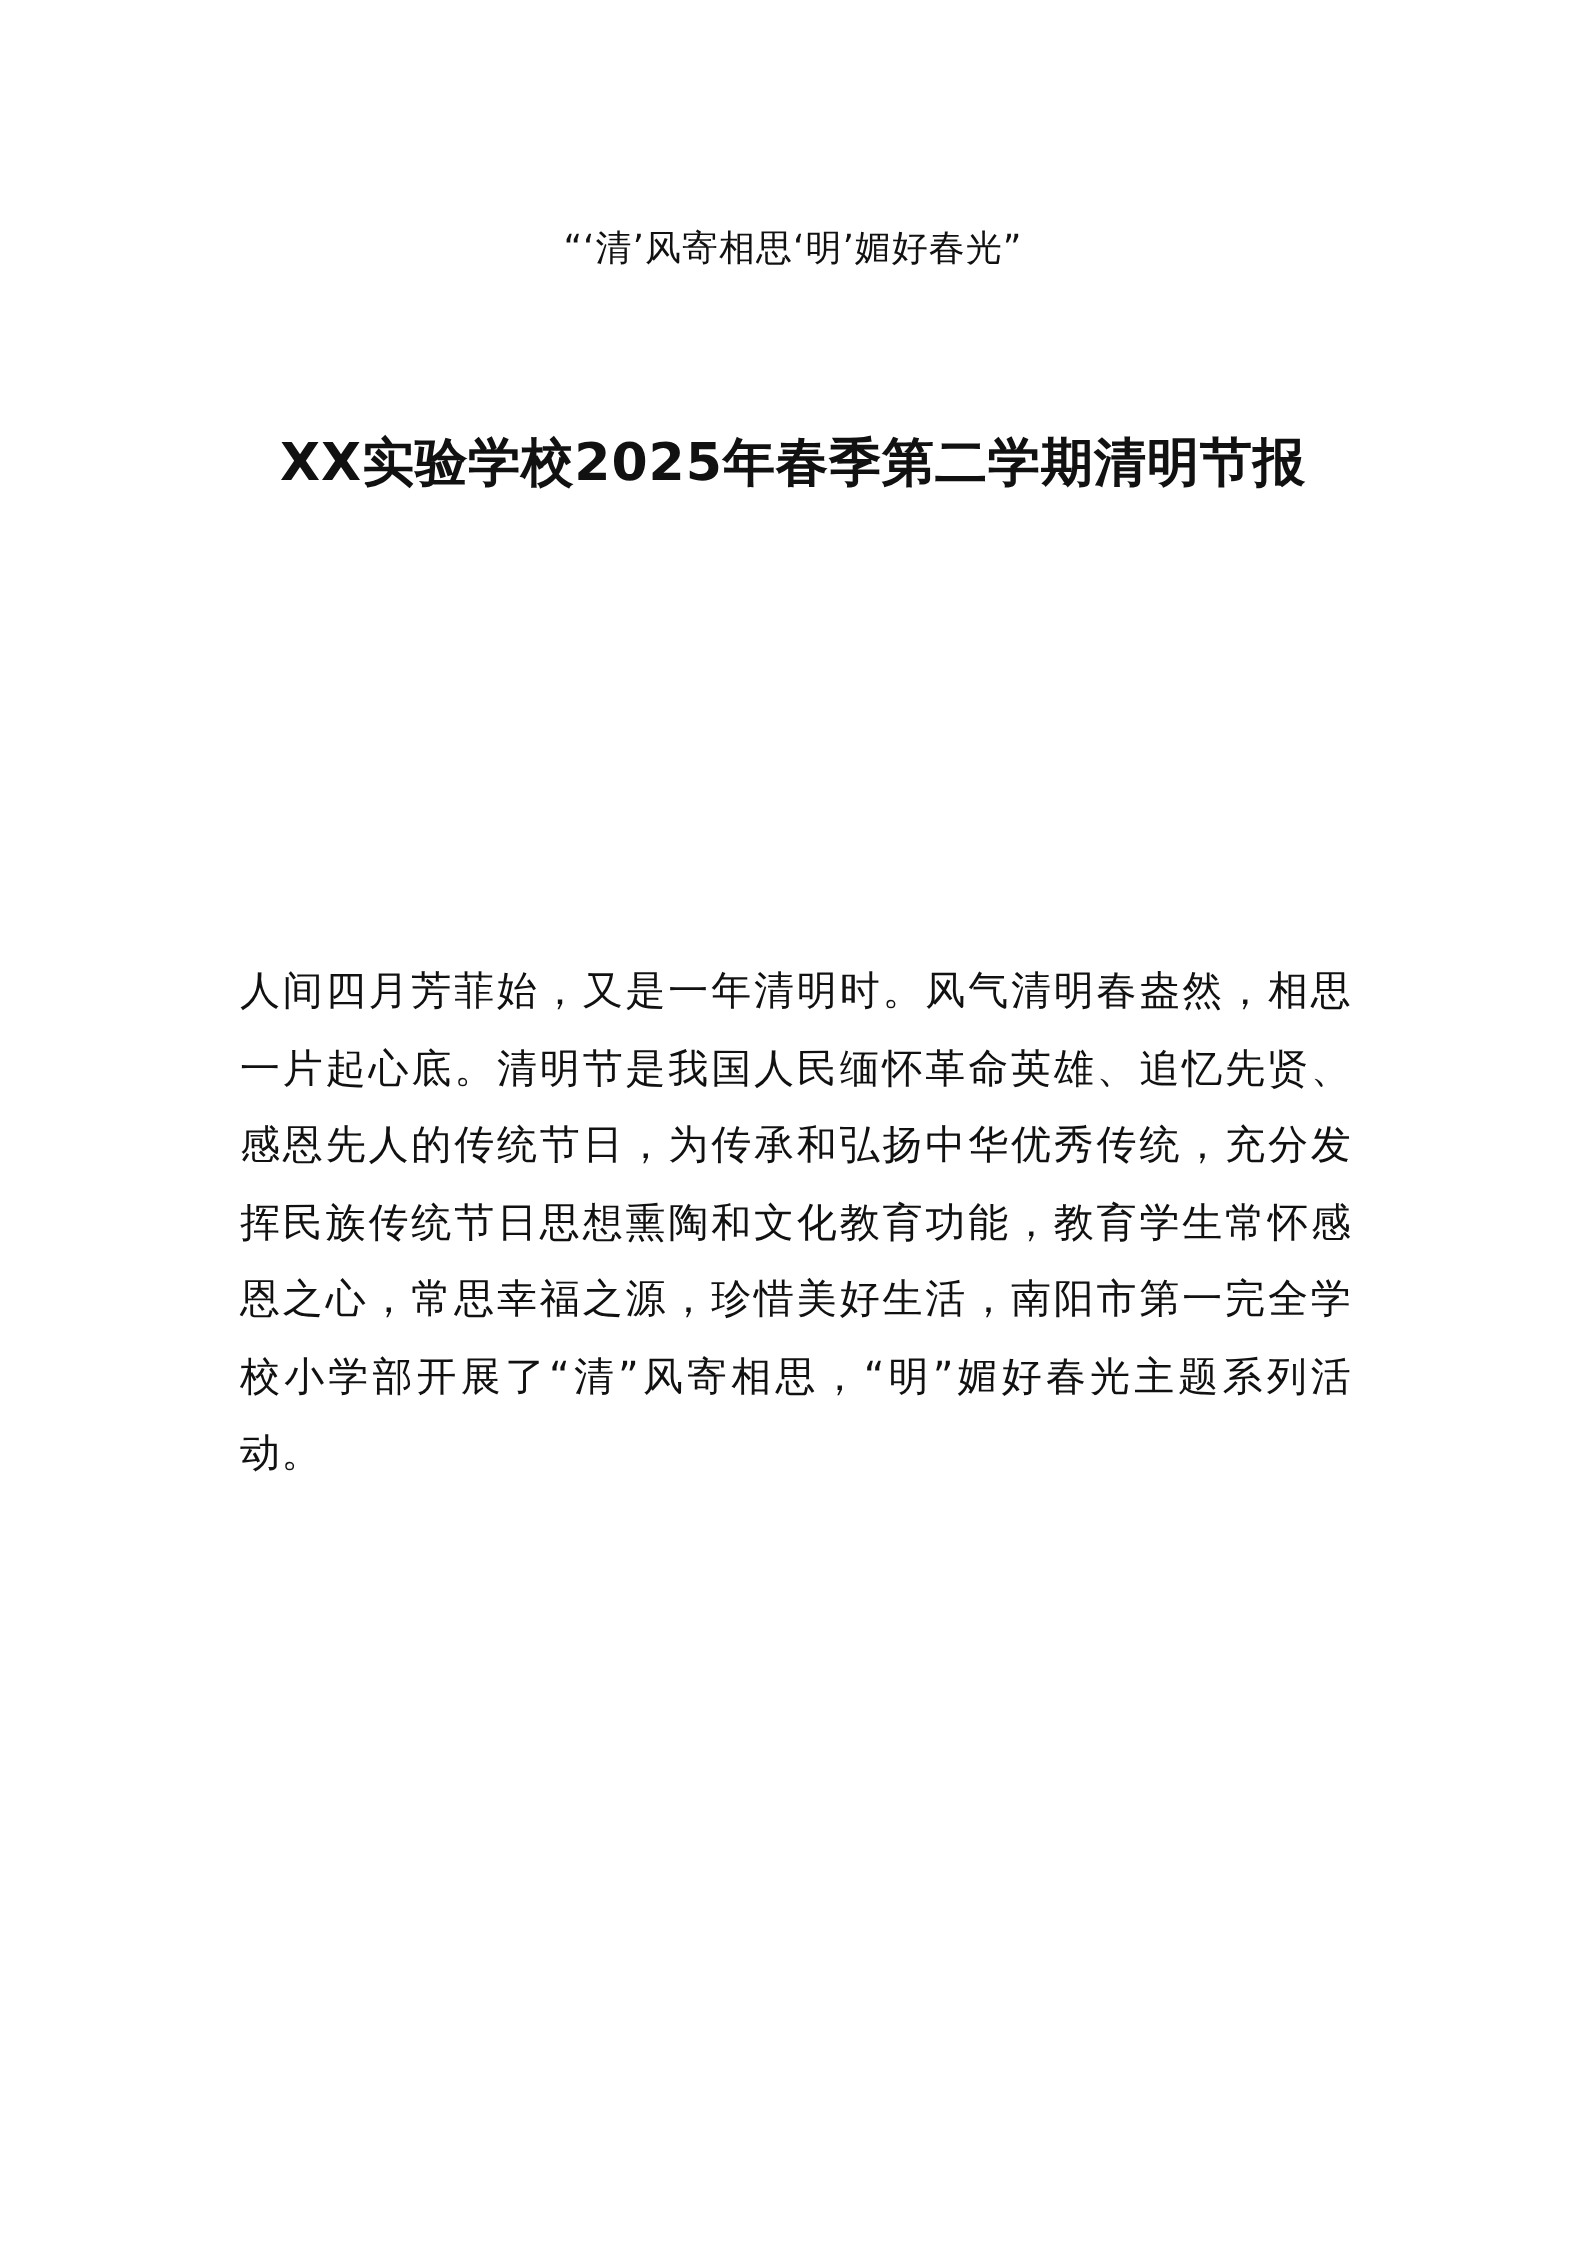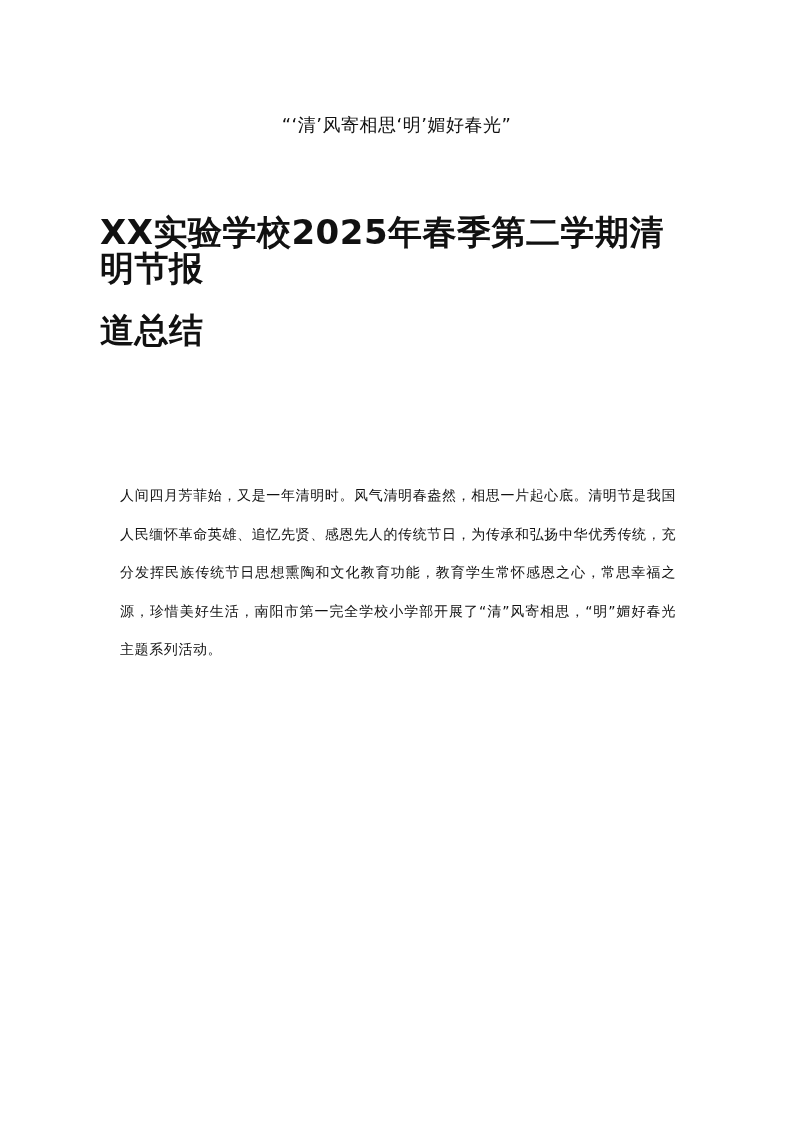--- a/index.html
+++ b/index.html
@@ -29,51 +29,51 @@
       width: 793px;
       text-align: center;
       font-size: 18px;
       line-height: 26px;
       letter-spacing: 0.5px;
     }
     .title {
       position: absolute;
       left: 100px;
       width: 593px;
-      font-size: 34px;
+      text-align: center;
+      font-size: 26px;
       font-weight: bold;
       line-height: 36px;
       letter-spacing: 0.5px;
     }
     .title.l1 { top: 214px; }
     .title.l2 { top: 312px; }
     .body {
       position: absolute;
       left: 120px;
       width: 556px;
-      font-size: 14px;
+      font-size: 20px;
       line-height: 38.5px;
       letter-spacing: 0.6px;
       text-align: justify;
       text-justify: inter-character;
     }
     .body p {
       margin: 0;
     }
     .para1 { top: 476px; }
     .heading1 { top: 807px; }
     .para2 { top: 892px; }
   </style>
 </head>
 <body>
 
 <div class="page">
   <div class="subtitle">“‘清’风寄相思‘明’媚好春光”</div>
 
   <div class="title l1">XX实验学校2025年春季第二学期清明节报</div>
-  <div class="title l2">道总结</div>
 
   <div class="body para1">
     <p>人间四月芳菲始，又是一年清明时。风气清明春盎然，相思一片起心底。清明节是我国人民缅怀革命英雄、追忆先贤、感恩先人的传统节日，为传承和弘扬中华优秀传统，充分发挥民族传统节日思想熏陶和文化教育功能，教育学生常怀感恩之心，常思幸福之源，珍惜美好生活，南阳市第一完全学校小学部开展了“清”风寄相思，“明”媚好春光主题系列活动。</p>
   </div>
 
 
 </div>
 
 </body></html>

